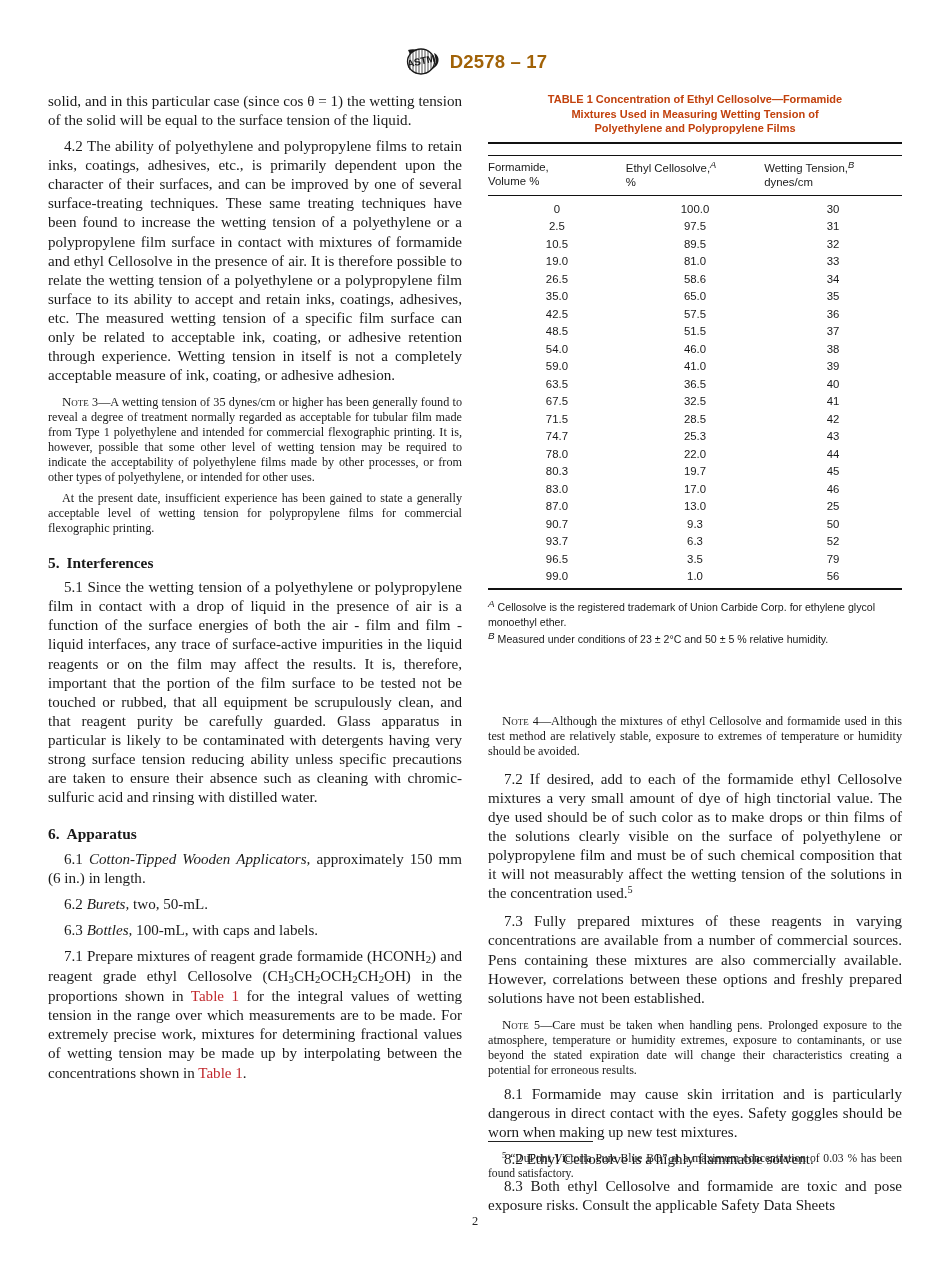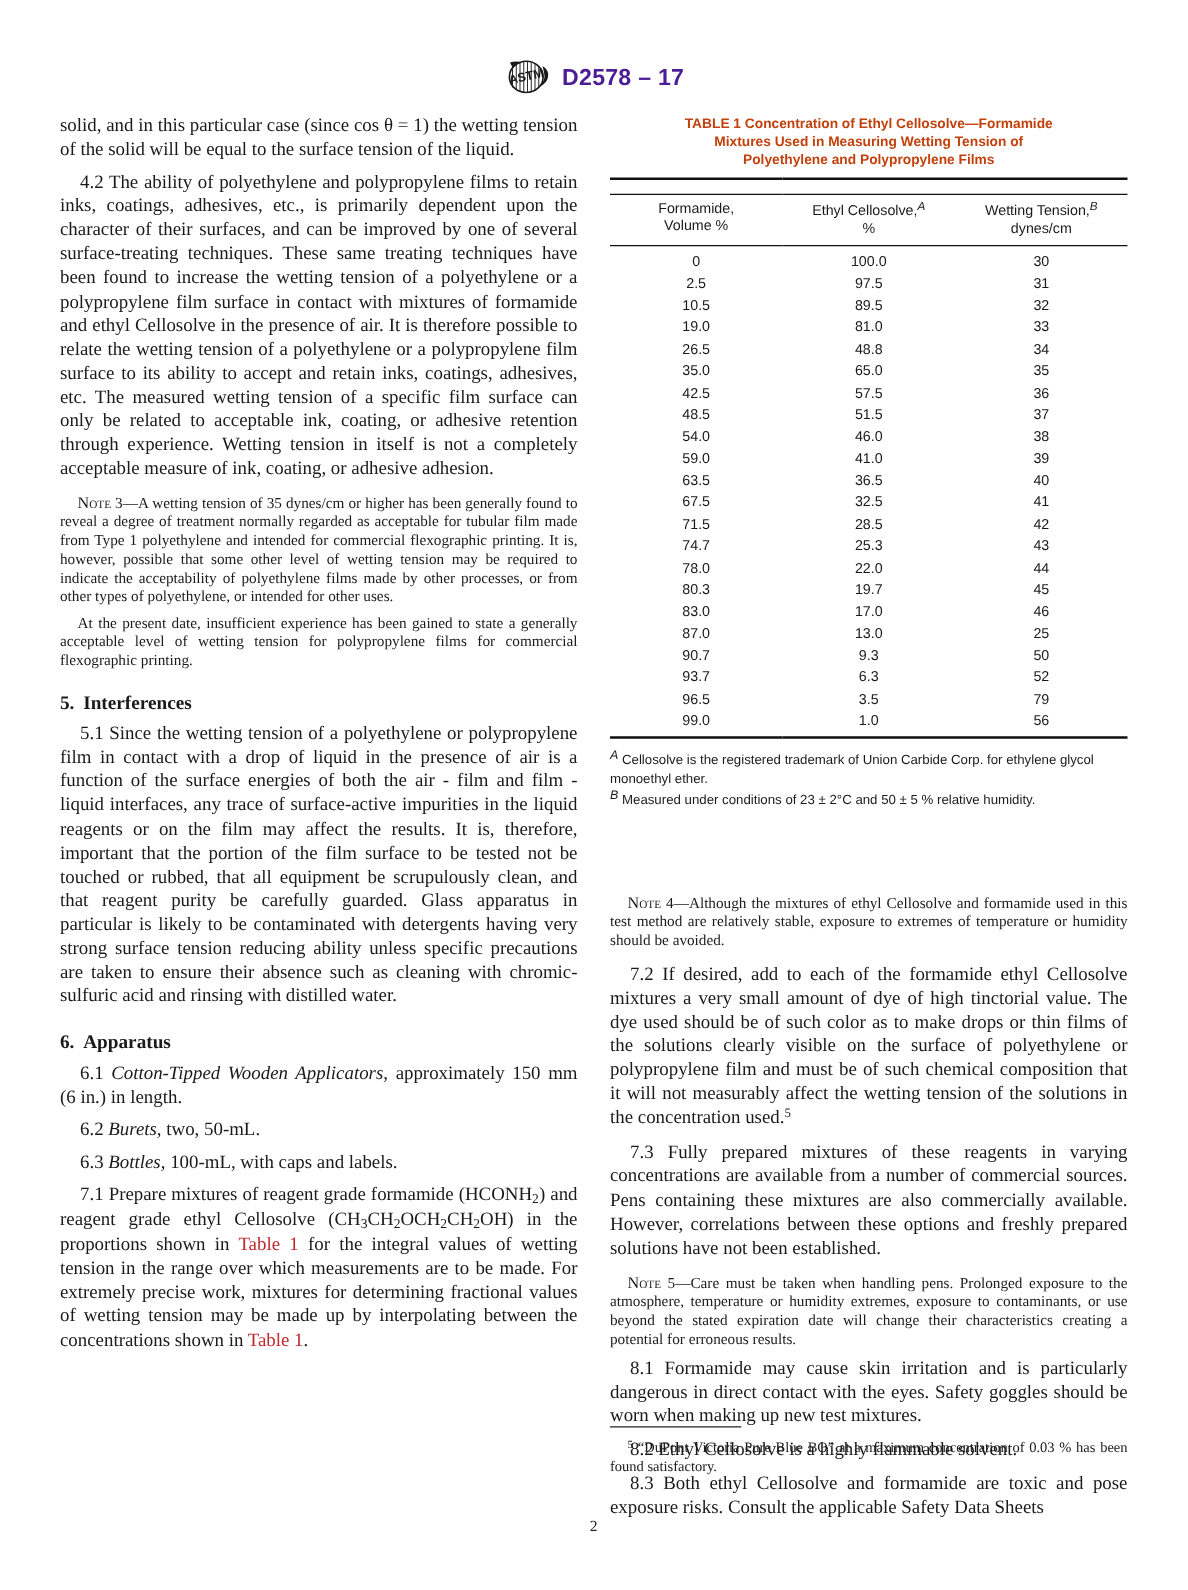--- a/index.html
+++ b/index.html
@@ -34,21 +34,21 @@
   .astm-logo {
     width: 38px;
     height: 27px;
     display: block;
   }
   .doc-number {
     font-family: "Liberation Sans", "DejaVu Sans", sans-serif;
     font-size: 18.5px;
     font-weight: bold;
     letter-spacing: .2px;
-    color: #4c1d95;
+    color: #a16207;
   }
 
   
   .col {
     position: absolute;
     top: 92px;
     width: 414px;
   }
   .col-left  { left: 48px; }
   .col-right { left: 488px; }
@@ -104,21 +104,21 @@
   }
   table.data {
     width: 100%;
     border-collapse: collapse;
     font-family: "Liberation Sans", "DejaVu Sans", sans-serif;
     font-size: 11.4px;
     color: #1a1a1a;
   }
   table.data thead th {
     font-weight: normal;
-    text-align: center;
+    text-align: left;
     padding: 4px 0 5px 0;
     line-height: 1.28;
     vertical-align: top;
   }
   .rule-top {
     border-top: 2.2px solid #111;
     border-bottom: 1px solid #111;
     height: 2px;
   }
   table.data thead tr.hdr-row th { border-bottom: 1.1px solid #111; }
@@ -277,21 +277,21 @@
               <td>89.5</td>
               <td>32</td>
             </tr>
             <tr>
               <td>19.0</td>
               <td>81.0</td>
               <td>33</td>
             </tr>
             <tr>
               <td>26.5</td>
-              <td>48.8</td>
+              <td>58.6</td>
               <td>34</td>
             </tr>
             <tr>
               <td>35.0</td>
               <td>65.0</td>
               <td>35</td>
             </tr>
             <tr>
               <td>42.5</td>
               <td>57.5</td>

